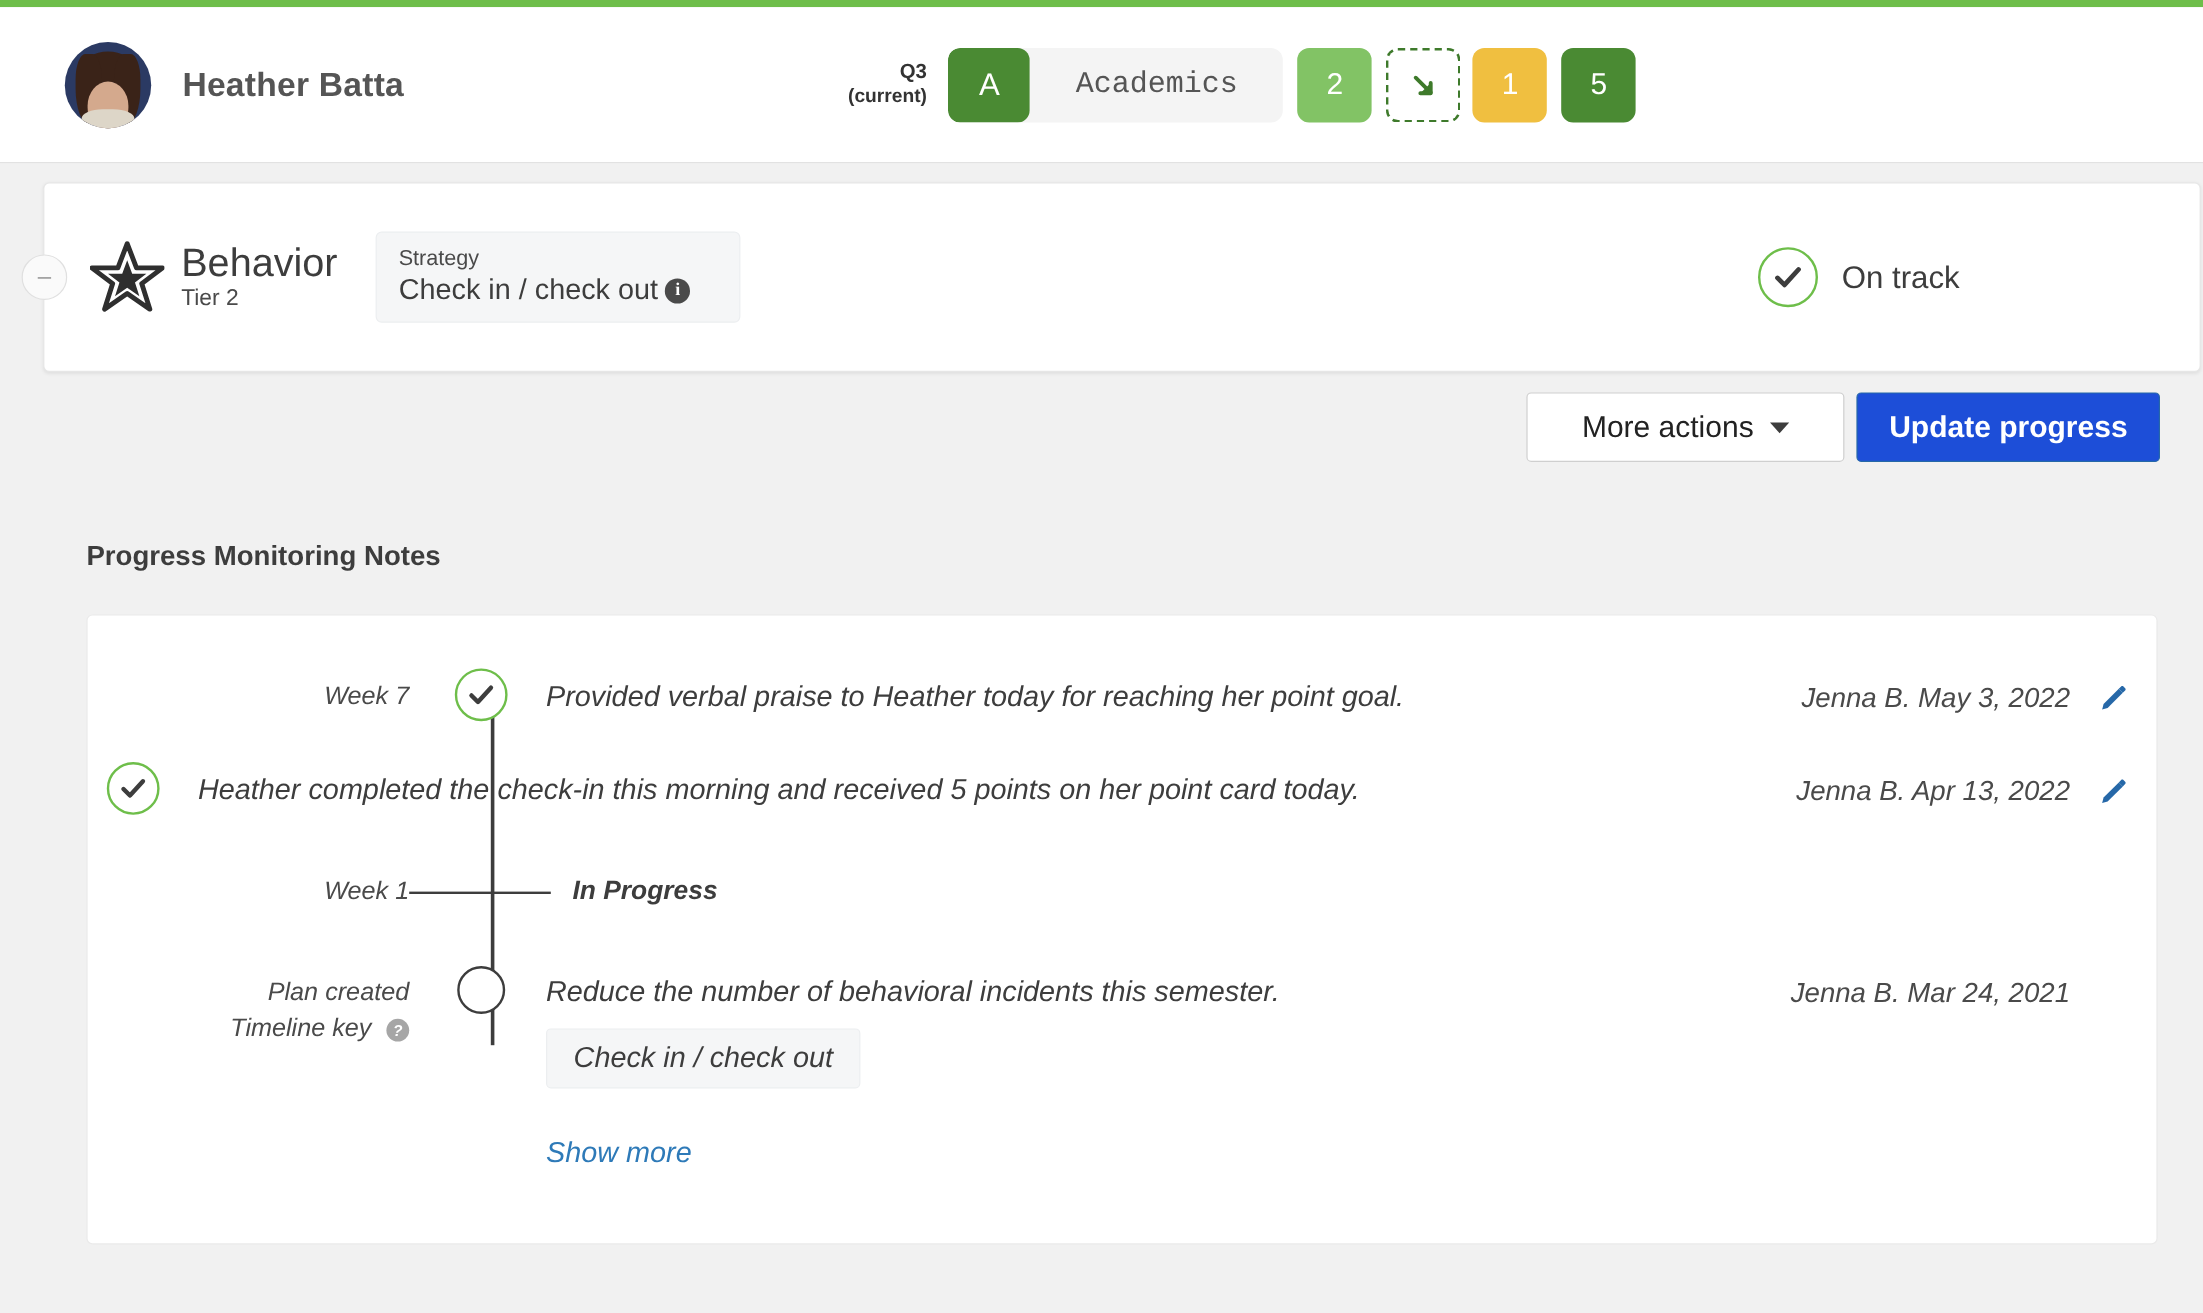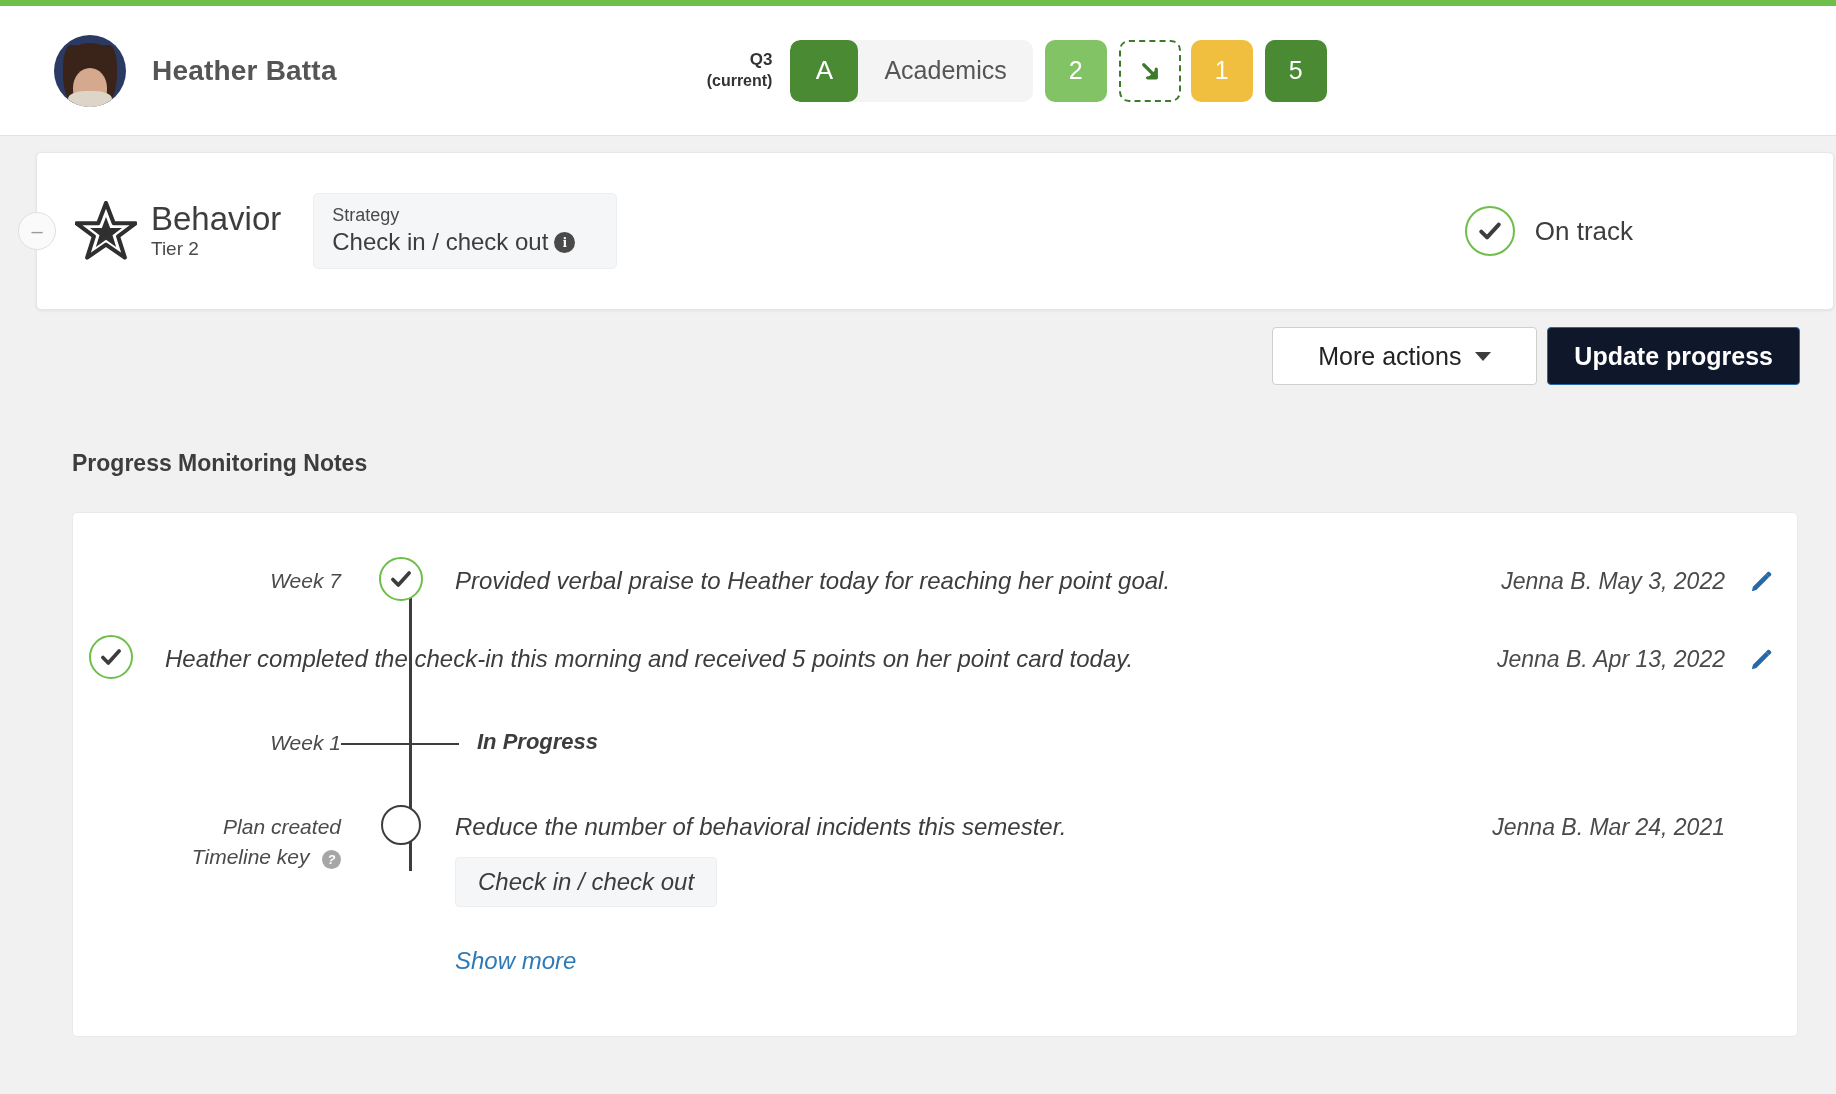--- a/index.html
+++ b/index.html
@@ -126,23 +126,24 @@
     width: 68px; height: 62px;
     background: #4a8a33;
     color: #fff;
     display: flex;
     align-items: center;
     justify-content: center;
     font-size: 26px;
     border-radius: 10px;
   }
   .subject-pill .subject-label {
-    padding: 0 26px;
+    padding: 0 38px;
     font-size: 25px;
     color: #555;
+    font-family: Liberation Mono, monospace;
   }
 
   .tile {
     width: 62px; height: 62px;
     border-radius: 10px;
     display: flex;
     align-items: center;
     justify-content: center;
     font-size: 25px;
     color: #ffffff;
@@ -293,21 +294,21 @@
     gap: 14px;
     min-width: 265px;
   }
   .caret-down {
     width: 0; height: 0;
     border-left: 8px solid transparent;
     border-right: 8px solid transparent;
     border-top: 9px solid #3d3d3d;
   }
   .btn-primary {
-    background: #0f172a;
+    background: #1d4ed8;
     border: 1px solid #2668a8;
     color: #ffffff;
     padding: 0 26px;
     font-weight: bold;
   }
 
   
   .notes-title {
     position: absolute;
     top: 450px; left: 72px;

